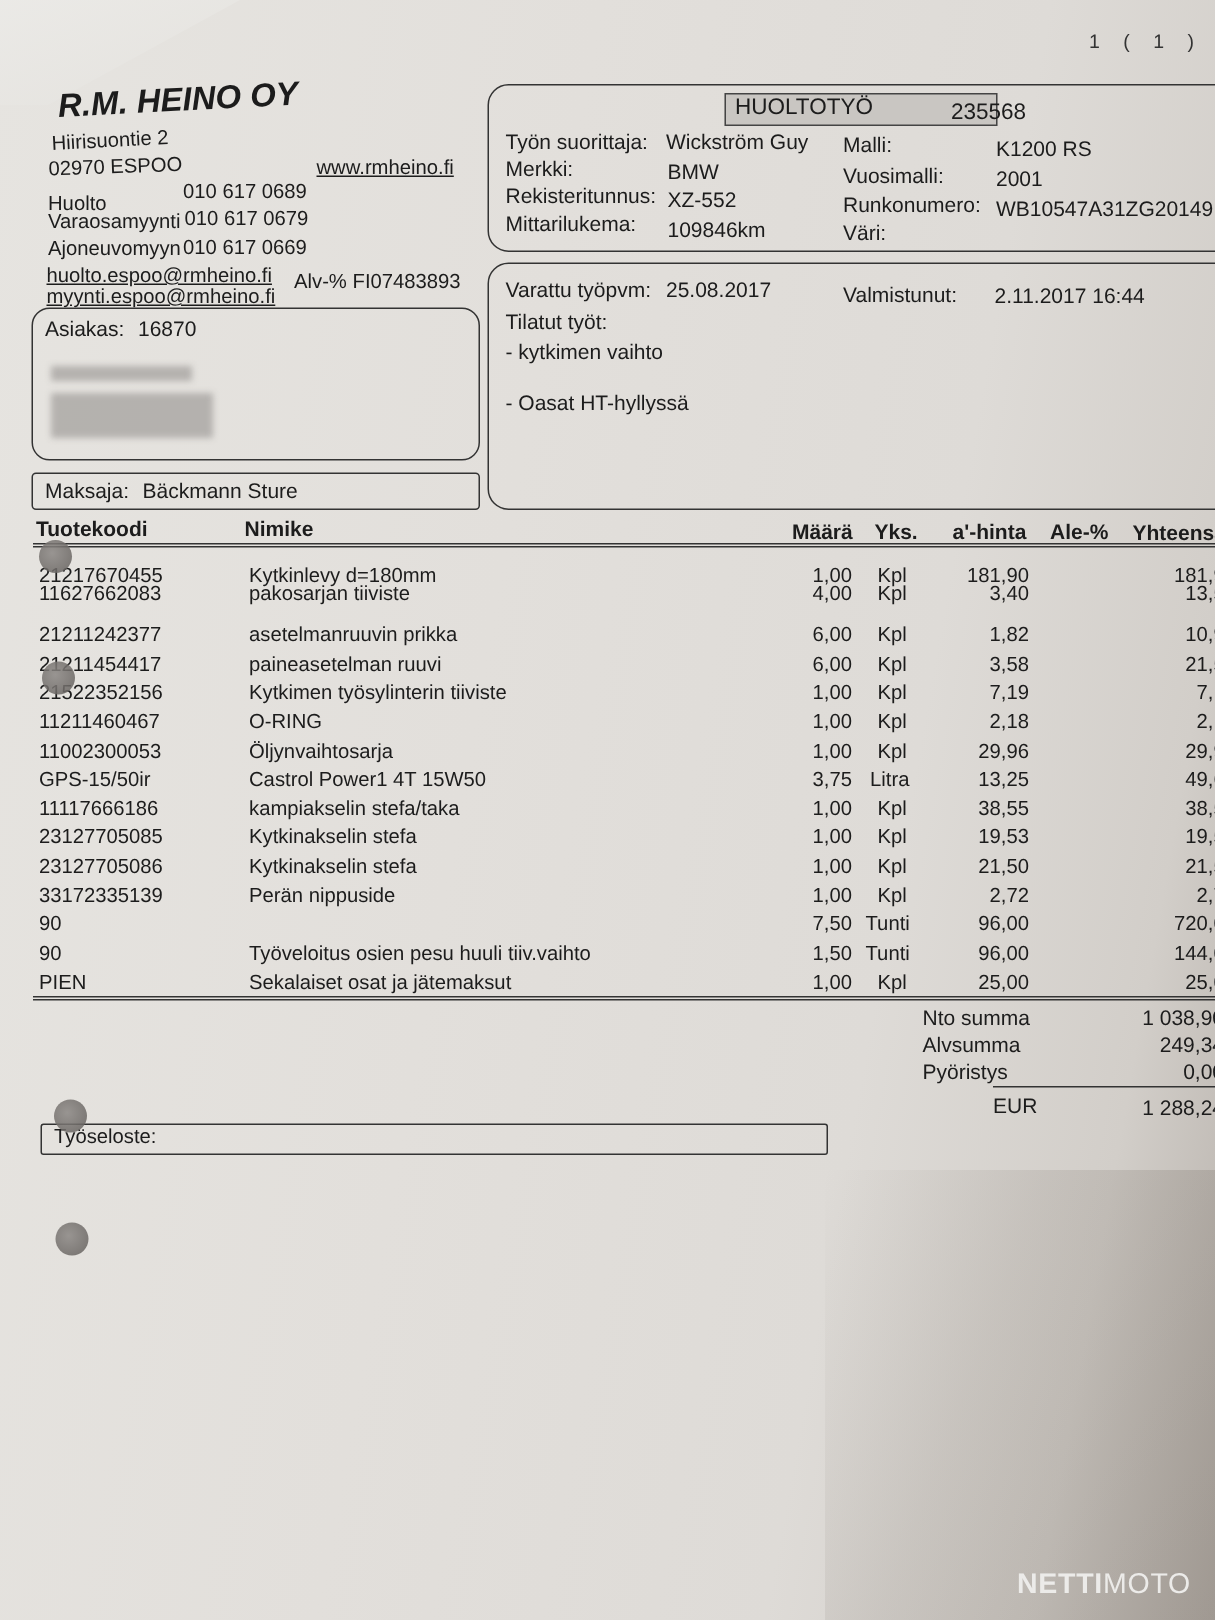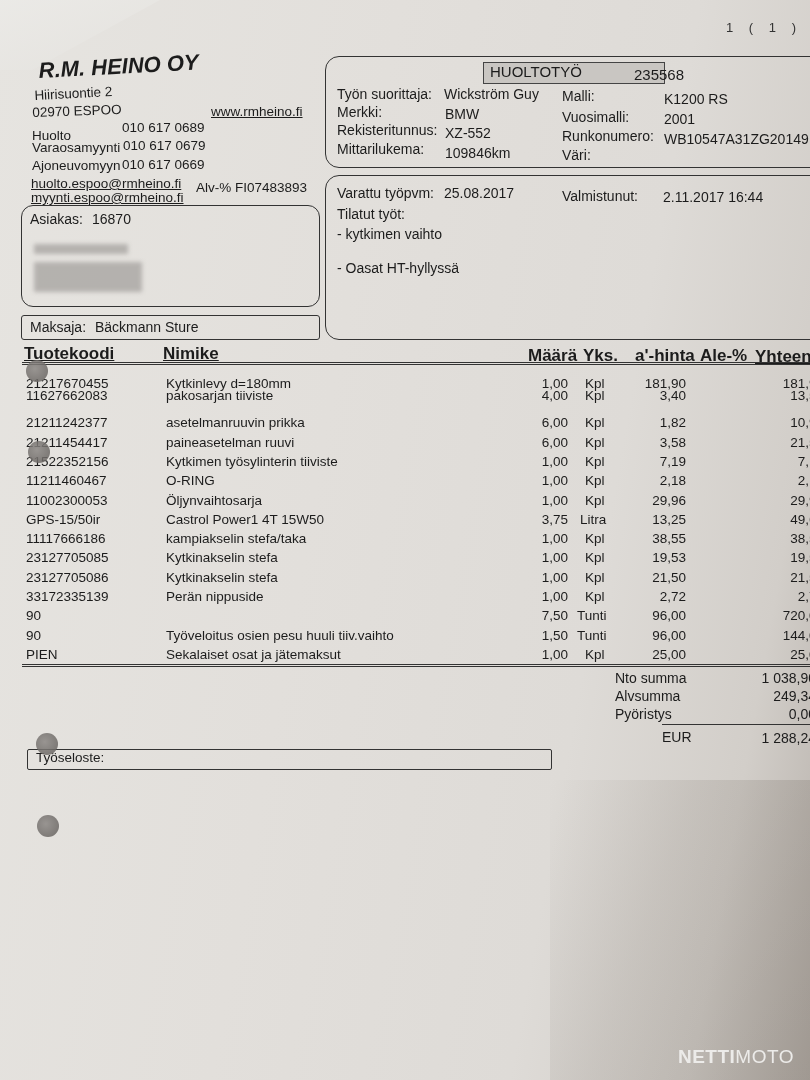--- a/index.html
+++ b/index.html
@@ -42,21 +42,21 @@
   }
   .table-head-line { position: absolute; left: 22px; right: 0; height: 0; border-top: 3px double #333; }
   .row { position: absolute; left: 0; right: 0; height: 19px; font-size: 13.5px; }
   .row span { position: absolute; white-space: nowrap; }
   .c-code { left: 26px; }
   .c-name { left: 166px; }
   .c-qty { right: 242px; text-align: right; }
   .c-unit { left: 585px; }
   .c-price { right: 124px; text-align: right; }
   .c-total { right: -14px; text-align: right; }
-  .th { font-weight: bold; font-size: 17px; text-decoration: underline; }
+  .th { font-weight: bold; font-size: 14px; }
 
   .punch {
     position: absolute; width: 22px; height: 22px; border-radius: 50%;
     background: radial-gradient(circle at 40% 40%, #8b8784, #5f5b58);
     opacity: .85;
   }
   .blur {
     position: absolute; background: #a9a6a3; filter: blur(2px); opacity: .8;
   }
   .watermark {

